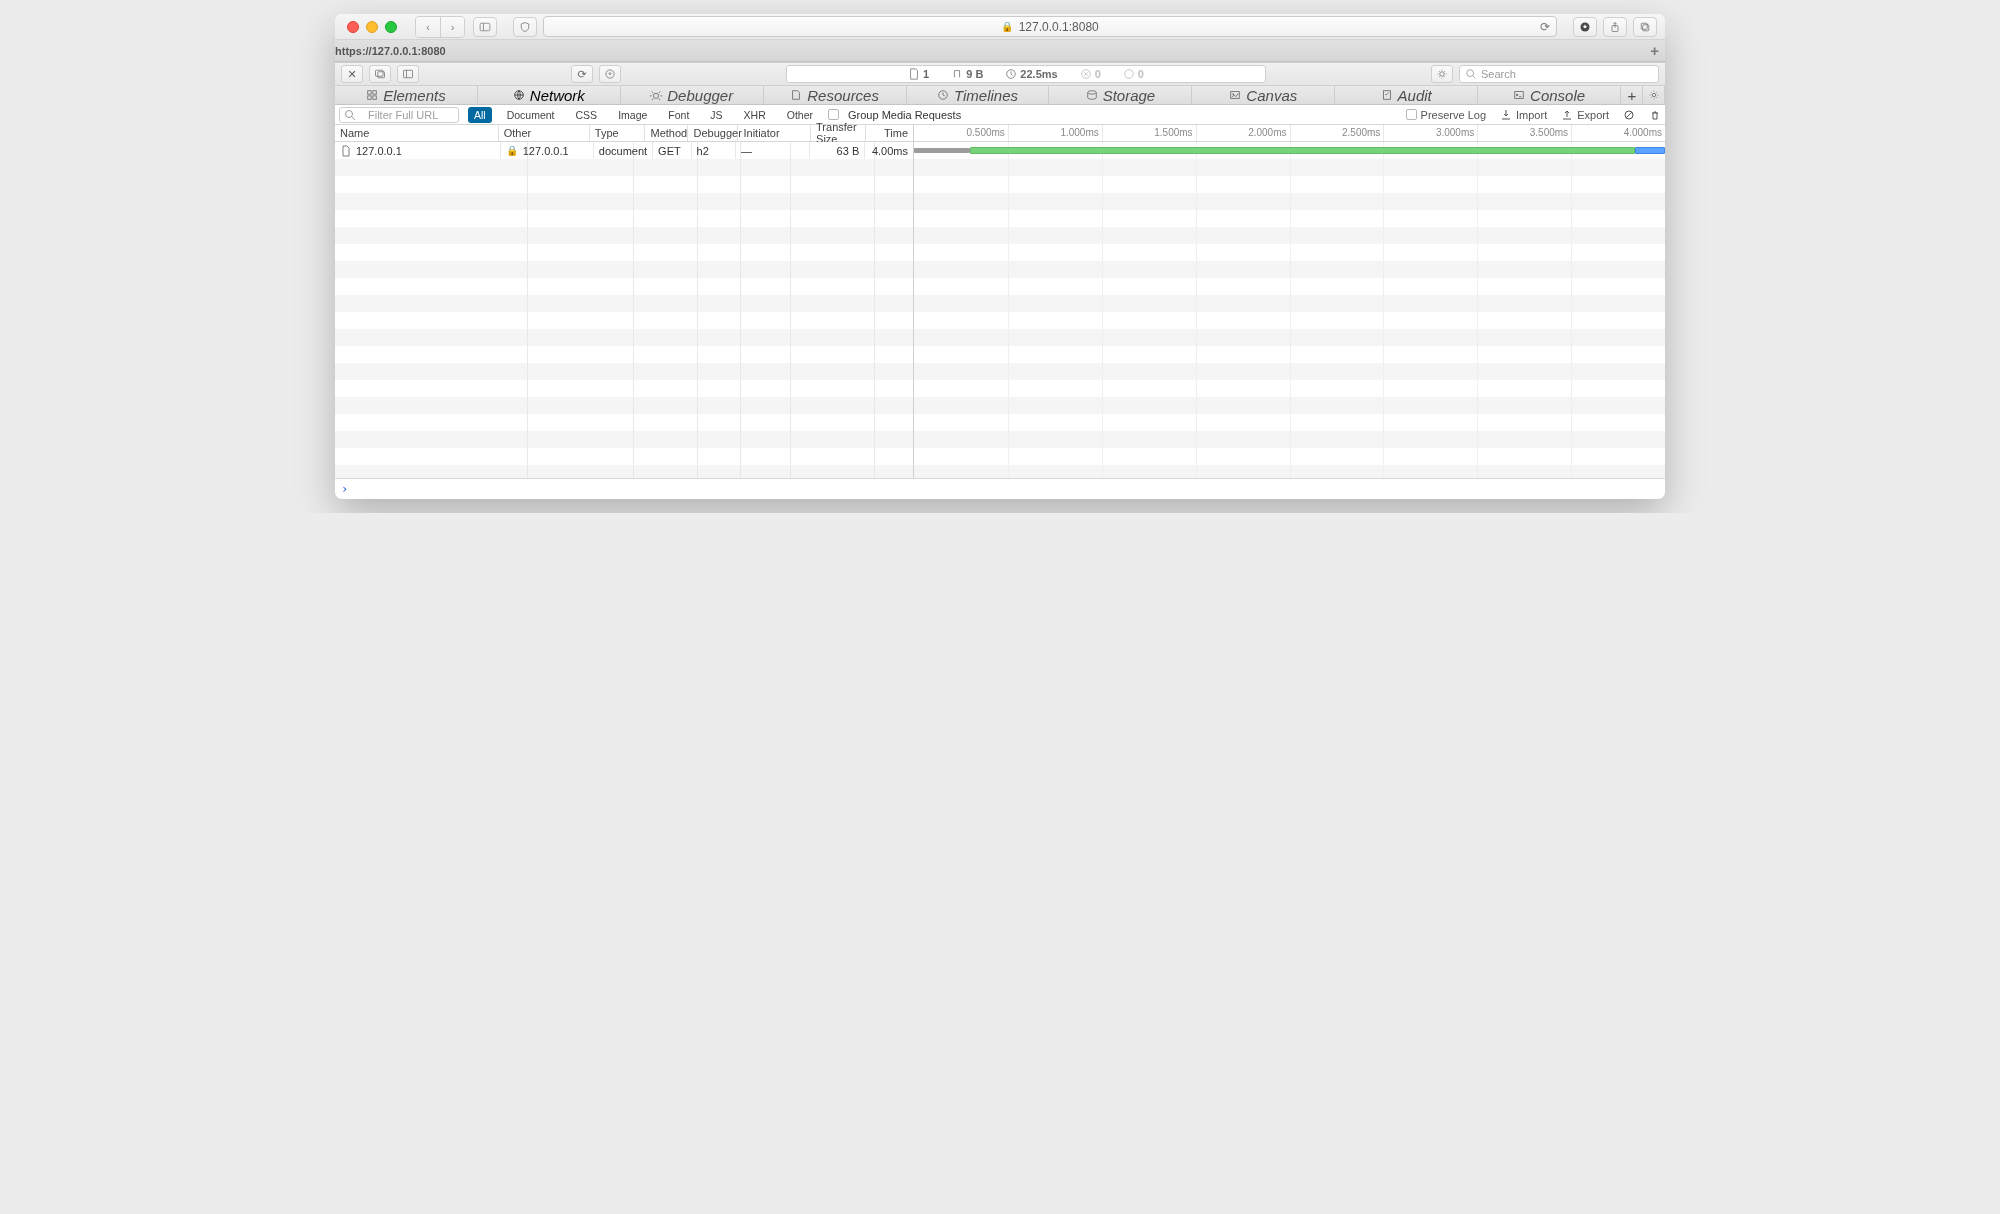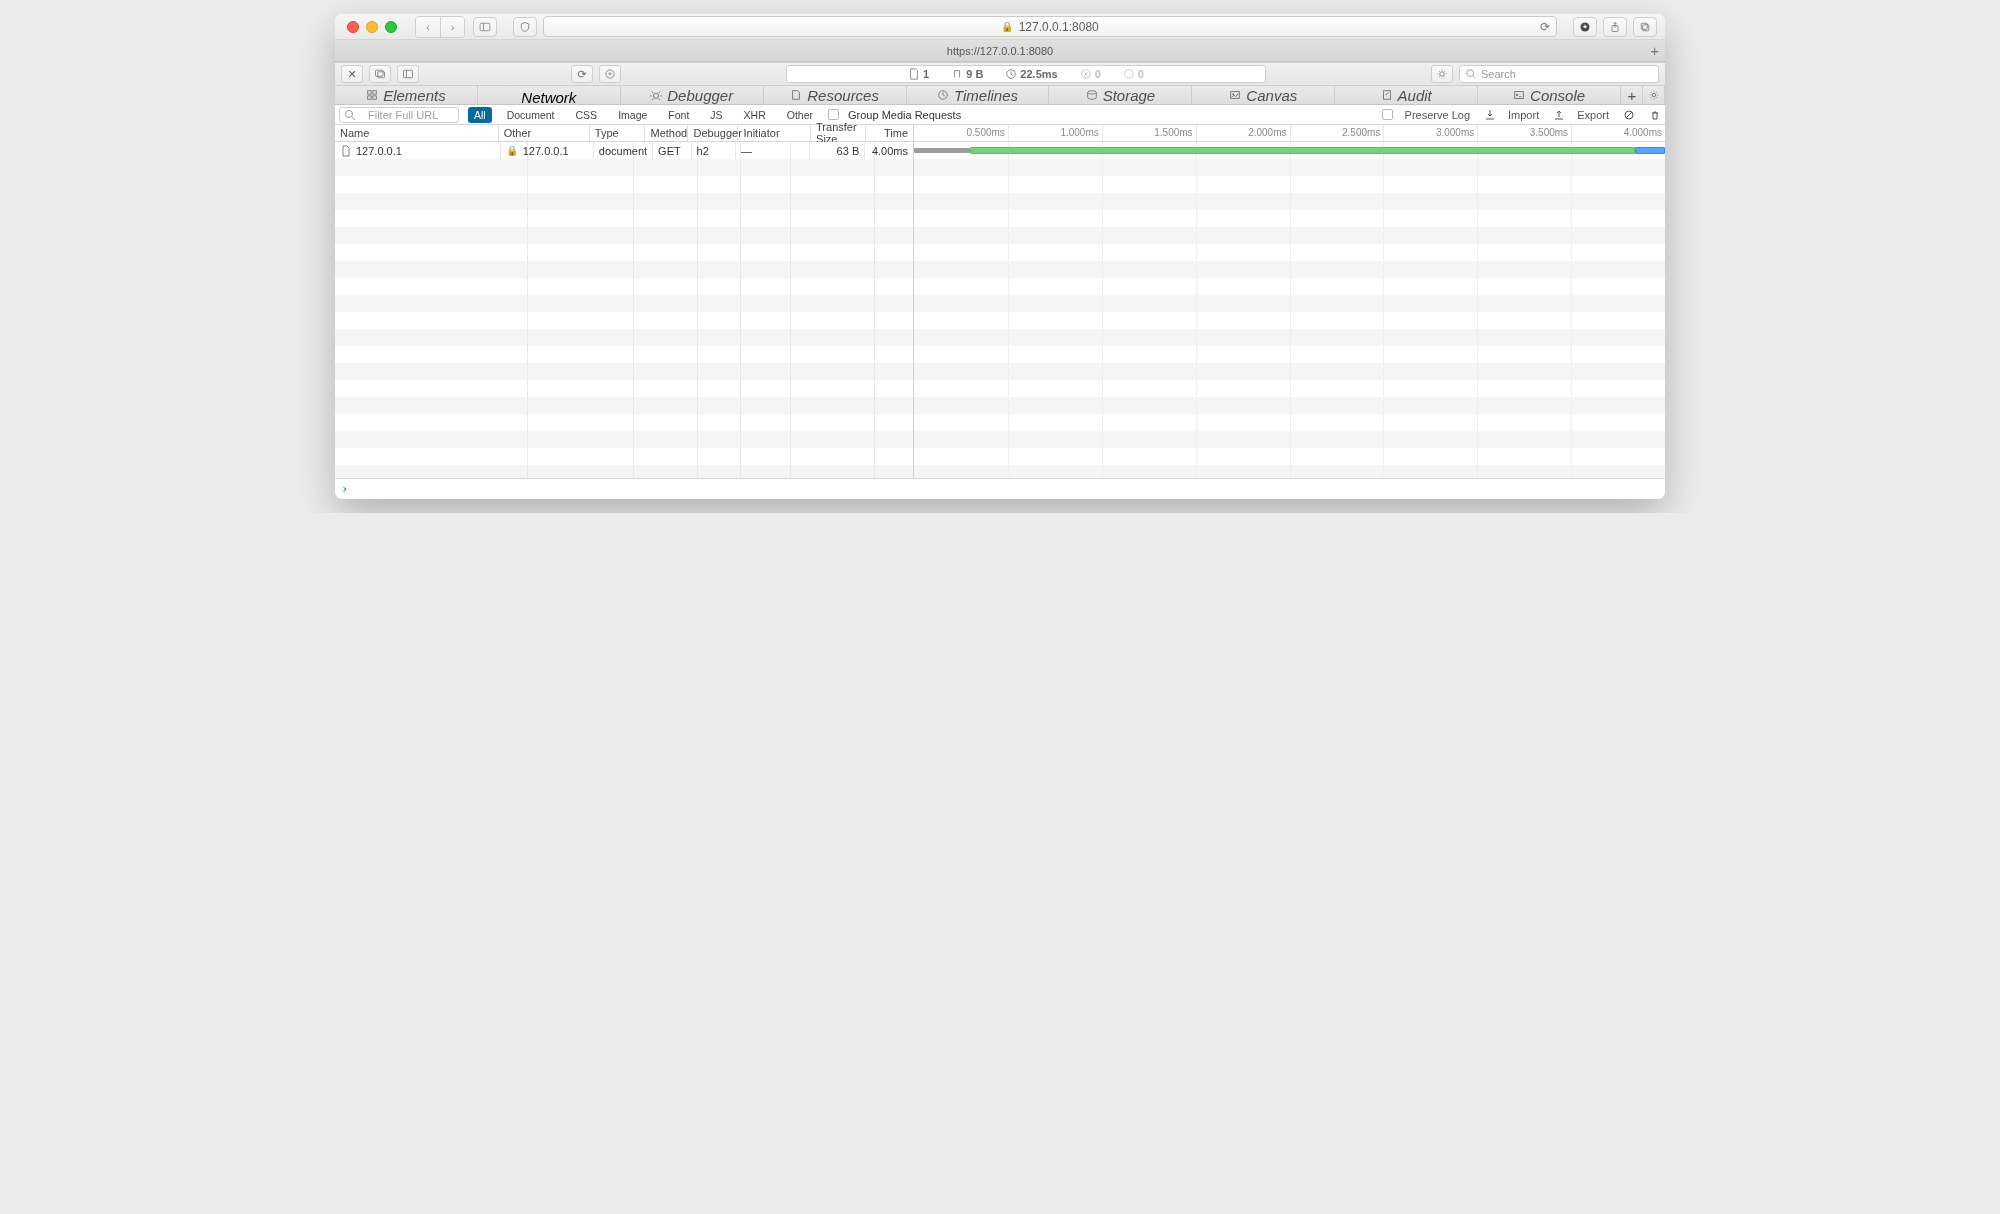--- a/index.html
+++ b/index.html
@@ -35,46 +35,46 @@
   .dot.g { background:#28c840; border:1px solid #1ba331; }
   .nav-arrows { display:flex; border:1px solid #cfcfcf; border-radius:4px; overflow:hidden; margin-left:10px; }
   .nav-arrows .btn, .tb-btn { width:24px; height:20px; display:flex; align-items:center; justify-content:center; background:linear-gradient(#fafafa,#eee); font-size:11px; color:#888; }
   .nav-arrows .btn + .btn { border-left:1px solid #cfcfcf; }
   .tb-btn { border:1px solid #cfcfcf; border-radius:4px; }
   .addr-wrap { flex:1; display:flex; align-items:center; gap:6px; margin:0 8px; }
   .addr { flex:1; height:21px; background:linear-gradient(#fdfdfd,#f1f1f1); border:1px solid #cacaca; border-radius:4px; display:flex; align-items:center; justify-content:center; gap:5px; position:relative; font-size:12px; color:#5c5c5c; }
   .addr .reload { position:absolute; right:6px; color:#7b7b7b; }
   .tb-right { display:flex; gap:6px; }
   
-  .tabbar { height:22px; background:linear-gradient(#e1e1e1,#d6d6d6); border-bottom:1px solid #c3c3c3; display:flex; align-items:center; justify-content:center; position:relative; font-size:11px; color:#555; }
+  .tabbar { height:22px; background:linear-gradient(#e1e1e1,#d6d6d6); border-bottom:1px solid #c3c3c3; display:flex; align-items:center; position:relative; font-size:11px; color:#555;font-weight:bold; }
   .tabbar .plus { position:absolute; right:6px; color:#7a7a7a; font-size:15px; }
   
   .page { height:276px; background:#fff; padding:7px 8px; font-family:Menlo,monospace; font-size:12px; font-weight:bold; color:#000; }
   
   .dt-toolbar { height:24px; background:linear-gradient(#f0f0f0,#e6e6e6); border-top:1px solid #cfcfcf; border-bottom:1px solid #cfcfcf; display:flex; align-items:center; padding:0 6px; gap:6px; }
   .dt-toolbar .grow { flex:1; }
   .chip { height:18px; border:1px solid #cfcfcf; border-radius:3px; background:linear-gradient(#fafafa,#eee); display:flex; align-items:center; justify-content:center; padding:0 6px; color:#626262; font-size:11px; gap:3px; }
   .chip.sq { width:22px; padding:0; }
   .stats-bar { flex:0 0 480px; height:18px; border:1px solid #cfcfcf; border-radius:3px; background:#fff; display:flex; align-items:center; justify-content:center; gap:22px; font-size:11px; color:#6a6a6a; }
   .stats-bar span { display:flex; align-items:center; gap:3px; }
   .search-box { width:200px; height:18px; border:1px solid #cfcfcf; border-radius:3px; background:#fff; display:flex; align-items:center; gap:4px; padding:0 5px; color:#9a9a9a; }
   .ico { display:inline-block; width:12px; height:12px; }
   
   .panel-tabs { height:19px; background:linear-gradient(#eaeaea,#dedede); border-bottom:1px solid #c5c5c5; display:flex; font-size:15px;font-style:italic; }
   .panel-tabs .ptab { flex:1; display:flex; align-items:center; justify-content:center; gap:5px; border-right:1px solid #cdcdcd; color:#4f4f4f; }
   .panel-tabs .ptab.end { flex:0 0 22px; }
-  .panel-tabs .ptab.active { color:#000;flex-direction:column; }
+  .panel-tabs .ptab.active { color:#000; }
   
   .filter-row { height:20px; background:#fff; border-bottom:1px solid #d6d6d6; display:flex; align-items:center; padding:0 4px; gap:9px; font-size:11px; }
   .filter-input { width:120px; height:16px; border:1px solid #cfcfcf; border-radius:3px; padding:0 4px; display:flex; align-items:center; gap:12px; color:#a0a0a0; }
   .pill { padding:2px 6px; border-radius:3px; color:#444; font-size:10.5px; }
   .pill.active { background:#0369a1; color:#fff; }
   .chk { width:11px; height:11px; border:1px solid #b8b8b8; border-radius:2px; display:inline-block; }
   .fr-right { margin-left:auto; display:flex; align-items:center; gap:14px; color:#555; }
-  .fr-right .lnk { display:flex; align-items:center; gap:12px; }
+  .fr-right .lnk { display:flex; align-items:center; gap:4px; }
   
   .table-wrap { display:flex; height:354px; border-bottom:1px solid #d6d6d6; }
   .tbl-left { width:579px; border-right:1px solid #d0d0d0; display:flex; flex-direction:column; }
   .tbl-right { flex:1; display:flex; flex-direction:column; overflow:hidden; }
   .thead { display:flex; height:17px; background:#fff; border-bottom:1px solid #d6d6d6; font-size:11px; color:#444; }
   .th { padding:0 5px; display:flex; align-items:center; border-right:1px solid #e0e0e0; }
   .th.last { border-right:none; }
   .col-name { width:192px; } .col-domain { width:106px; } .col-type { width:64px; }
   .col-method { width:43px; } .col-protocol { width:50px; } .col-initiator { width:84px; }
   .col-size { width:63px; justify-content:flex-end; } .col-time { width:54px; justify-content:flex-end; }

